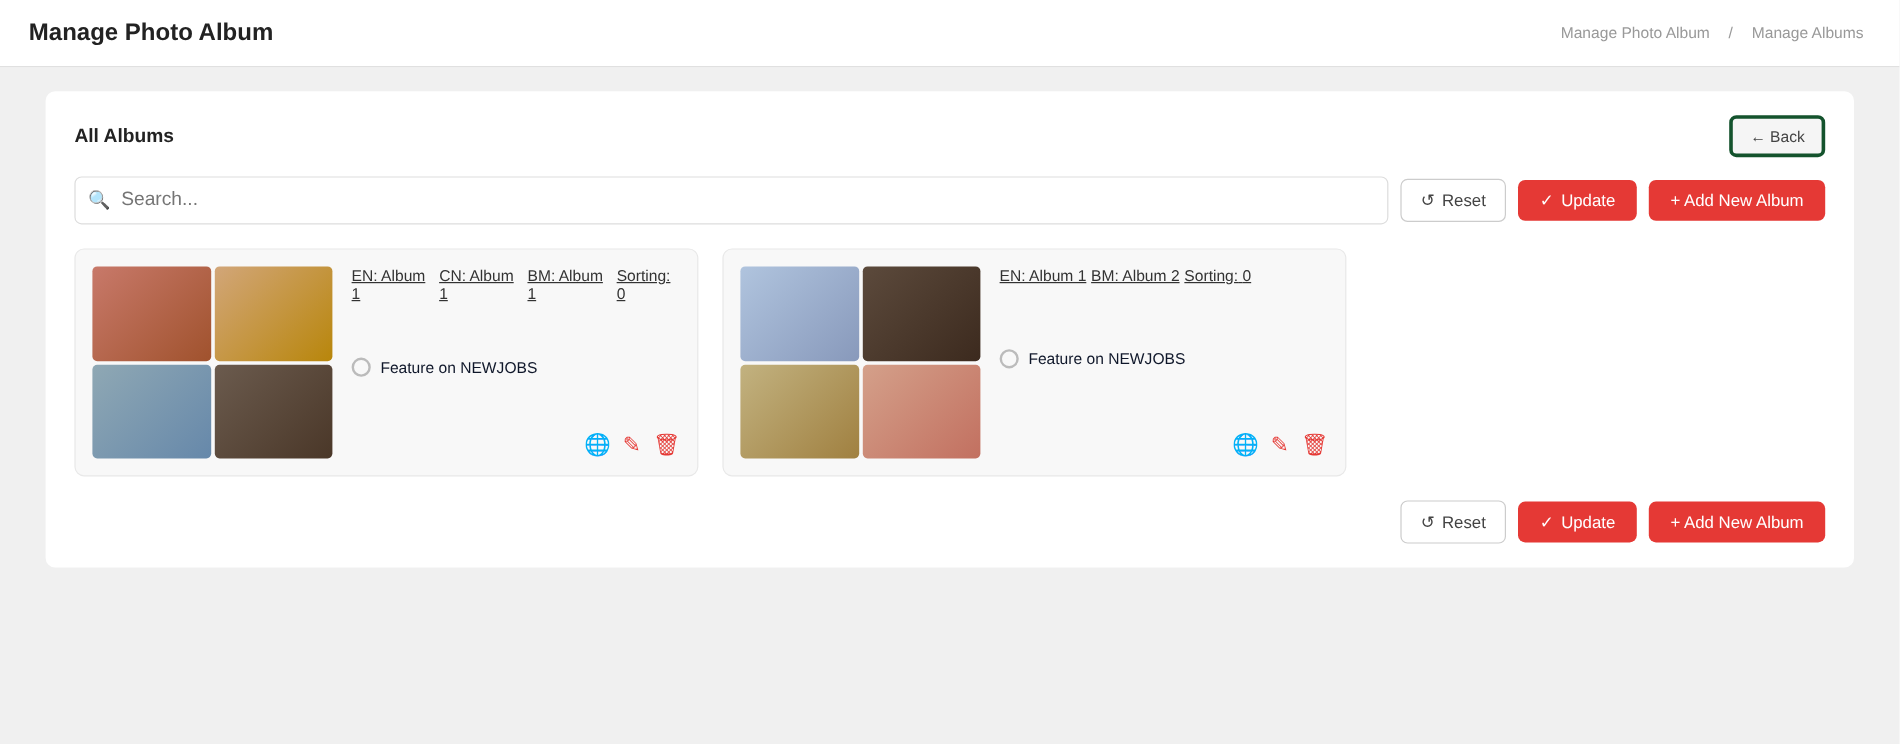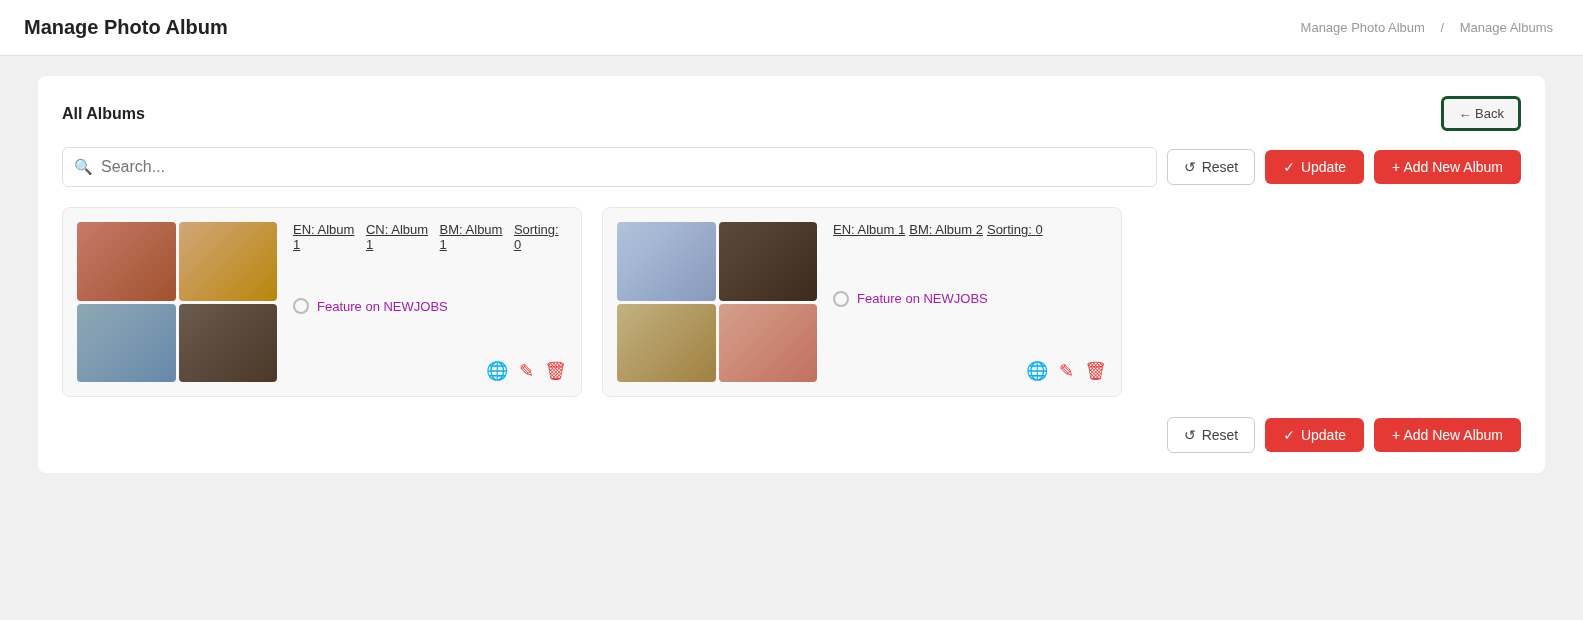--- a/index.html
+++ b/index.html
@@ -188,21 +188,21 @@
     }
     .radio-circle {
       width: 16px;
       height: 16px;
       border-radius: 50%;
       border: 2px solid #bbb;
       display: inline-block;
       flex-shrink: 0;
     }
     .feature-label {
-      color: #a21caf;
+      color: #0f172a;
       font-size: 13px;
     }
     .album-actions {
       display: flex;
       align-items: center;
       gap: 10px;
       justify-content: flex-end;
       margin-top: 8px;
     }
     .action-icon {

